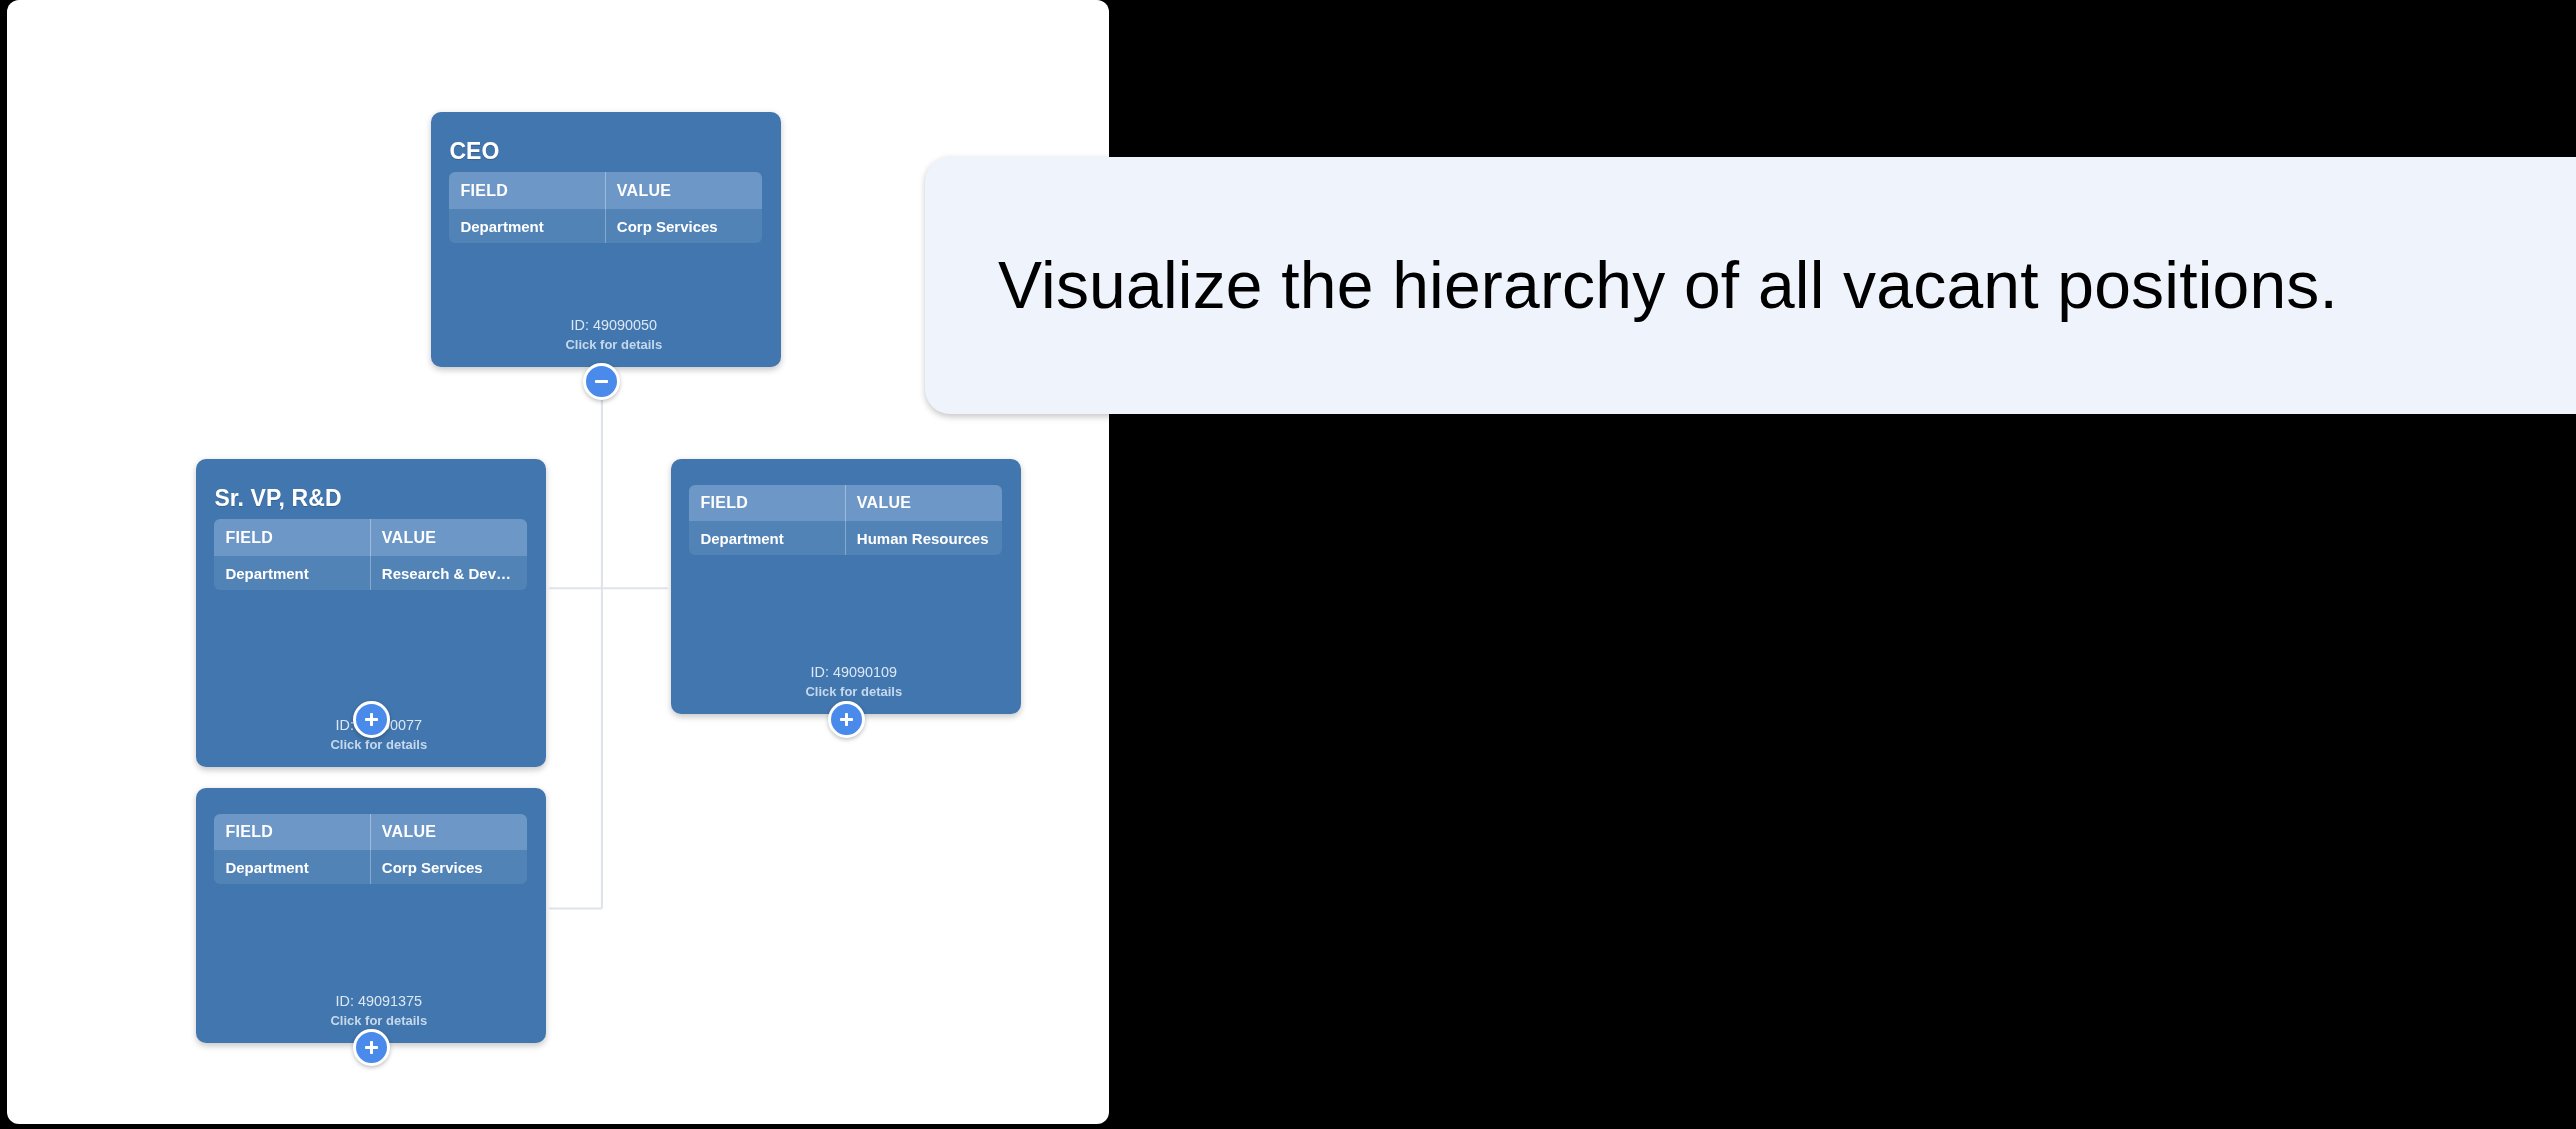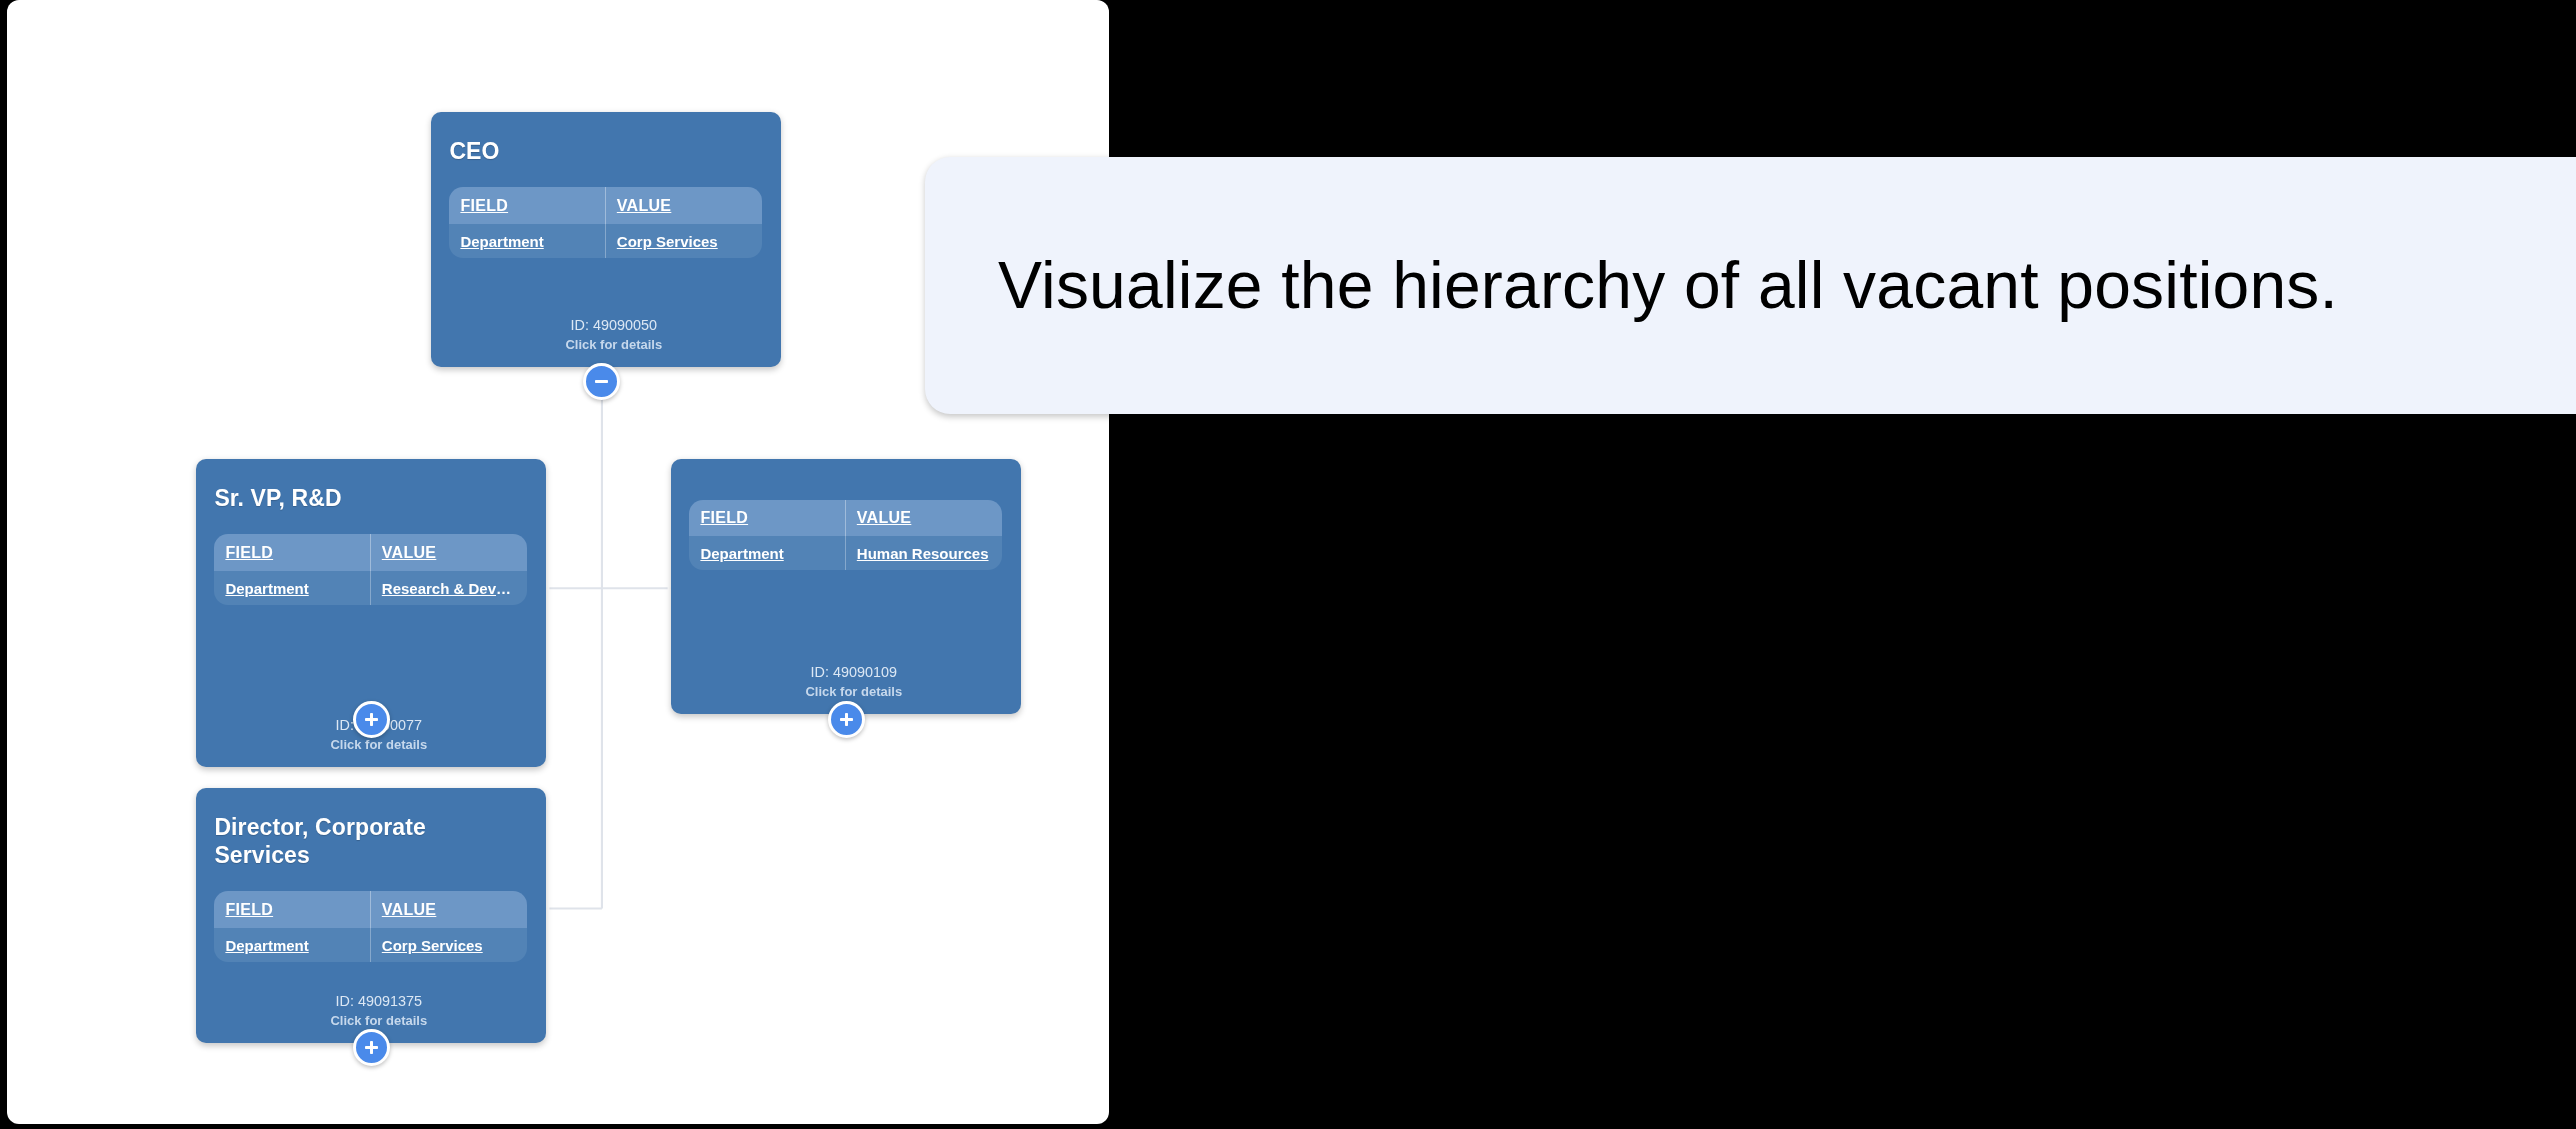--- a/index.html
+++ b/index.html
@@ -53,28 +53,27 @@
   .node-title {
     font-size: 23px;
     font-weight: bold;
     line-height: 1.22;
     letter-spacing: 0.1px;
     color: #ffffff;
     text-shadow: 0 0.8px 0.8px rgba(0,0,0,0.18);
     margin: 6.8px 0 0 0;
   }
   .node-table {
-    margin-top: 22px;
+    margin-top: 7px;
     width: 100%;
     border-collapse: separate;
     border-spacing: 0;
-    border-radius: 14px;
+    border-radius: 6px;
     overflow: hidden;
     table-layout: fixed;
-    text-decoration: underline;
   }
   .node-table th {
     background: #6d97c6;
     color: #ffffff;
     font-size: 16px;
     font-weight: bold;
     text-align: left;
     padding: 9.3px 11px;
     letter-spacing: 0.3px;
     border-right: 0.8px solid rgba(255,255,255,0.35);
@@ -259,21 +258,20 @@
       <div class="node-id">ID: 49090109</div>
       <div class="node-hint">Click for details</div>
     </div>
   </div>
   <div class="toggle-btn" style="left:821px; top:701px;">
     <span class="glyph-h"></span>
     <span class="glyph-v"></span>
   </div>
 
   <div class="node-card" style="left:189px; top:788px; width:350px; height:255px;">
-    <div class="node-title">Director, Corporate Services</div>
     <table class="node-table">
       <thead>
         <tr>
           <th>FIELD</th>
           <th>VALUE</th>
         </tr>
       </thead>
       <tbody>
         <tr>
           <td>Department</td>

